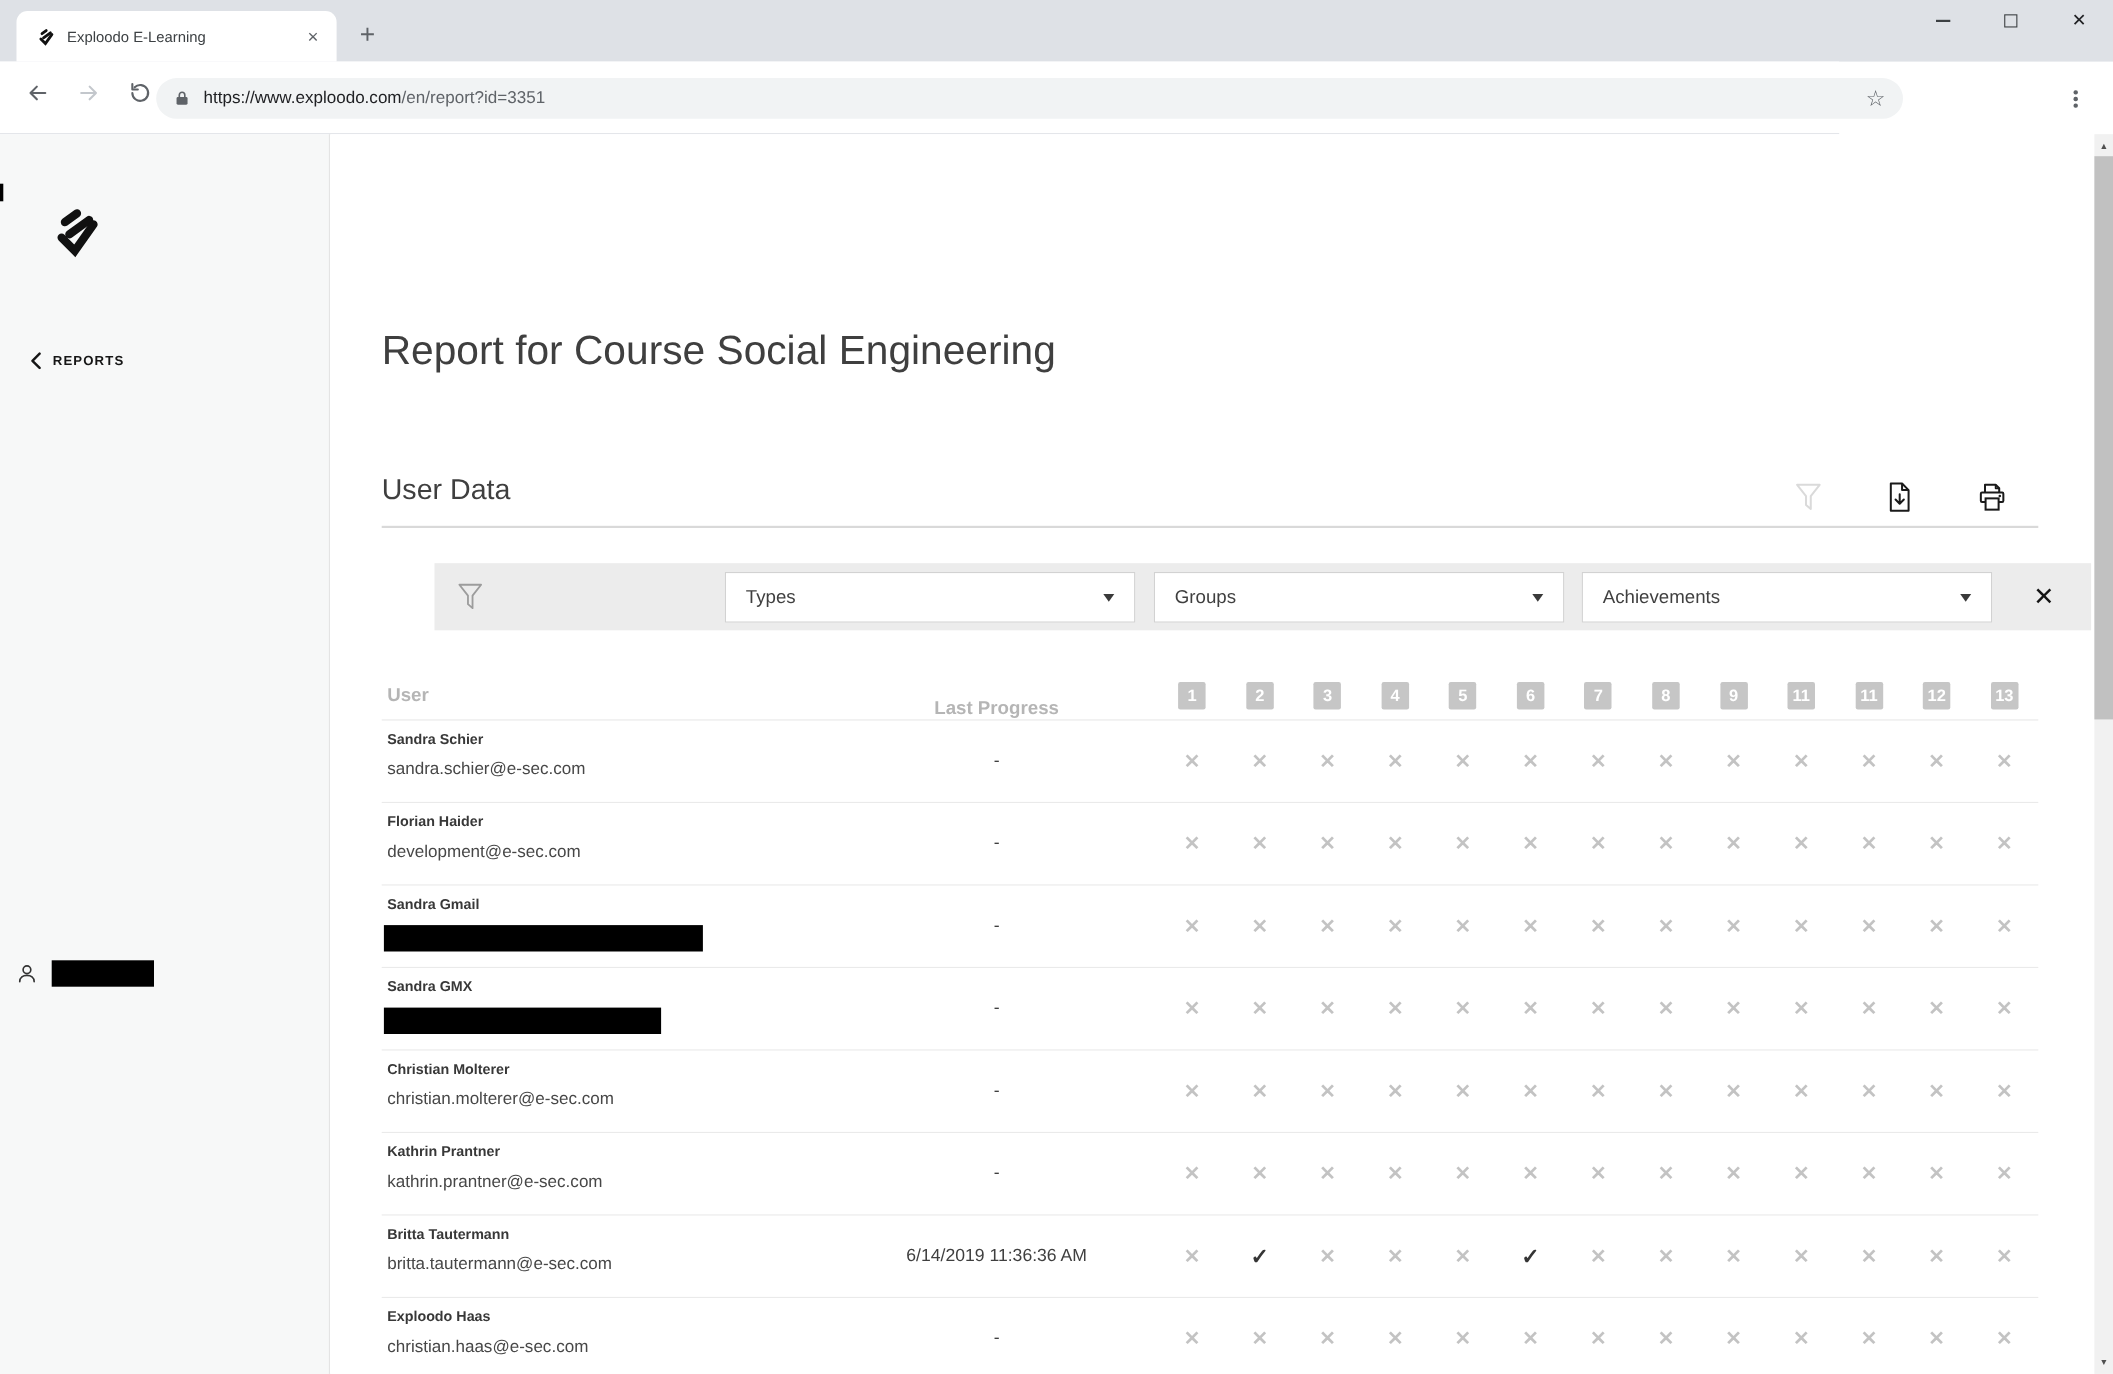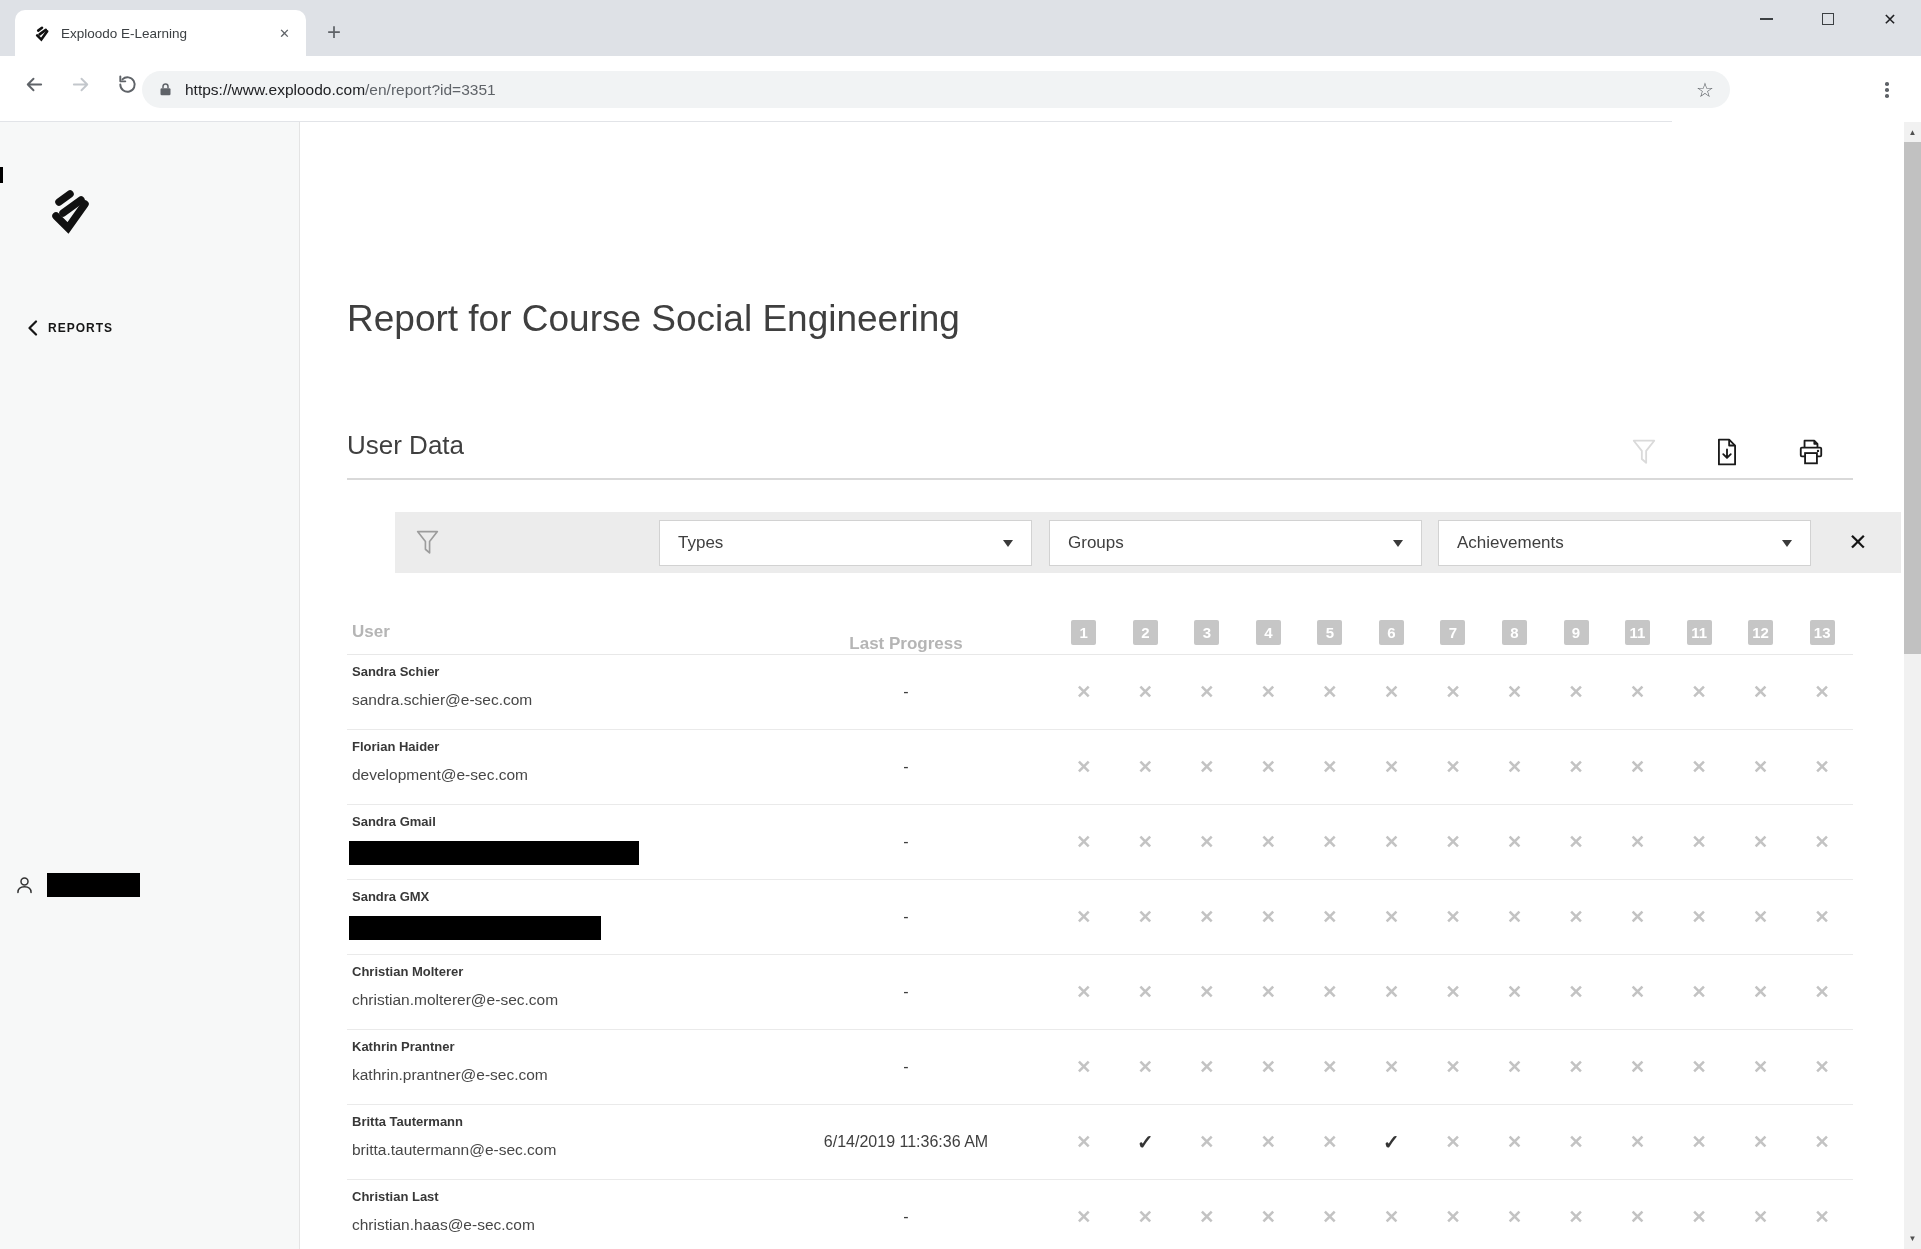--- a/index.html
+++ b/index.html
@@ -573,21 +573,21 @@
               </div>
               <div class="acell">
                 <span class="mk-x">✕</span>
               </div>
               <div class="acell">
                 <span class="mk-x">✕</span>
               </div>
             </div>
           </div>
           <div class="trow">
-            <div class="uname">Christian Last</div>
+            <div class="uname">Exploodo Haas</div>
             <div class="uemail">christian.haas@e-sec.com</div>
             <div class="lprog">-</div>
             <div class="marks">
               <div class="acell">
                 <span class="mk-x">✕</span>
               </div>
               <div class="acell">
                 <span class="mk-x">✕</span>
               </div>
               <div class="acell">

